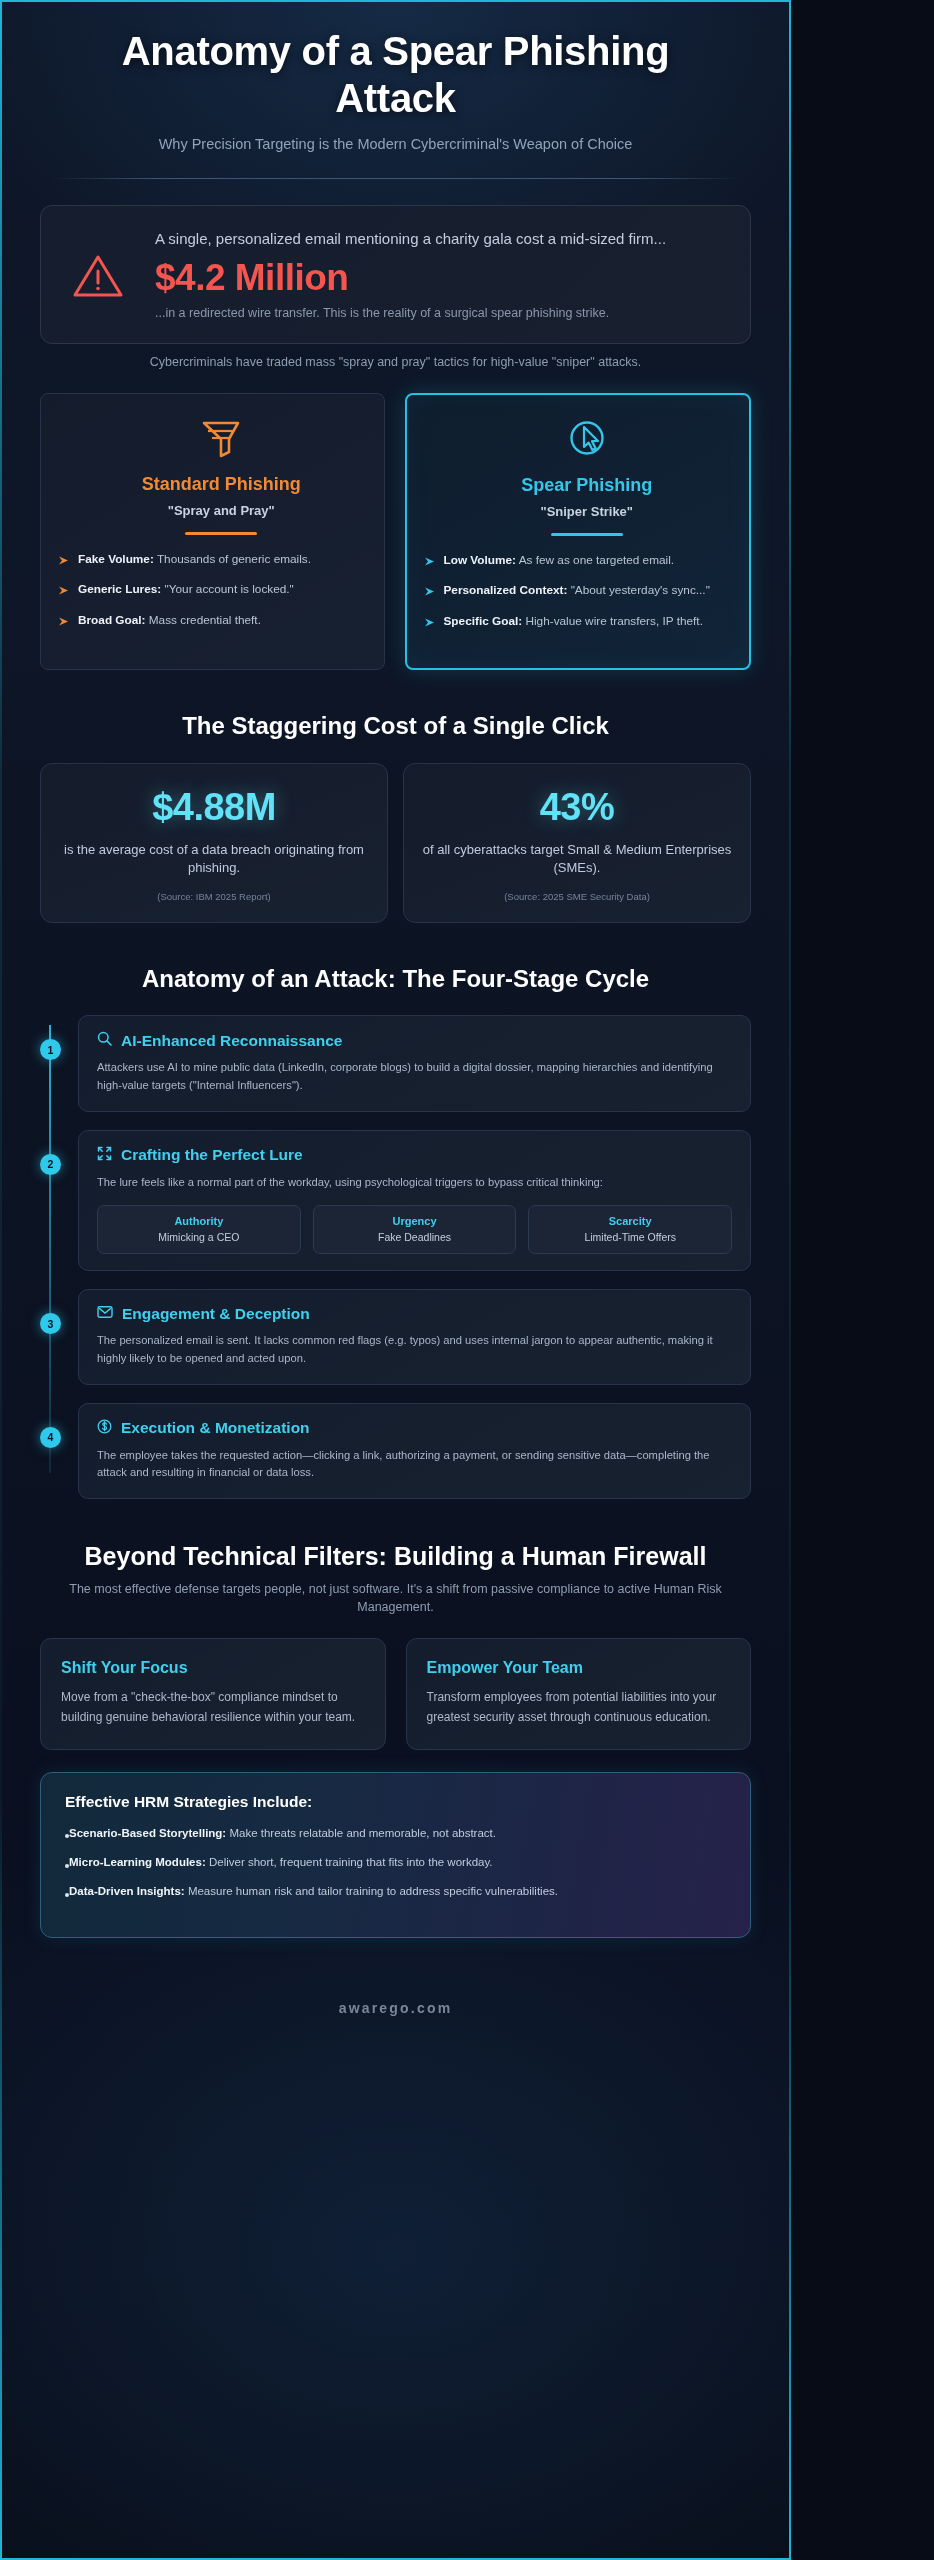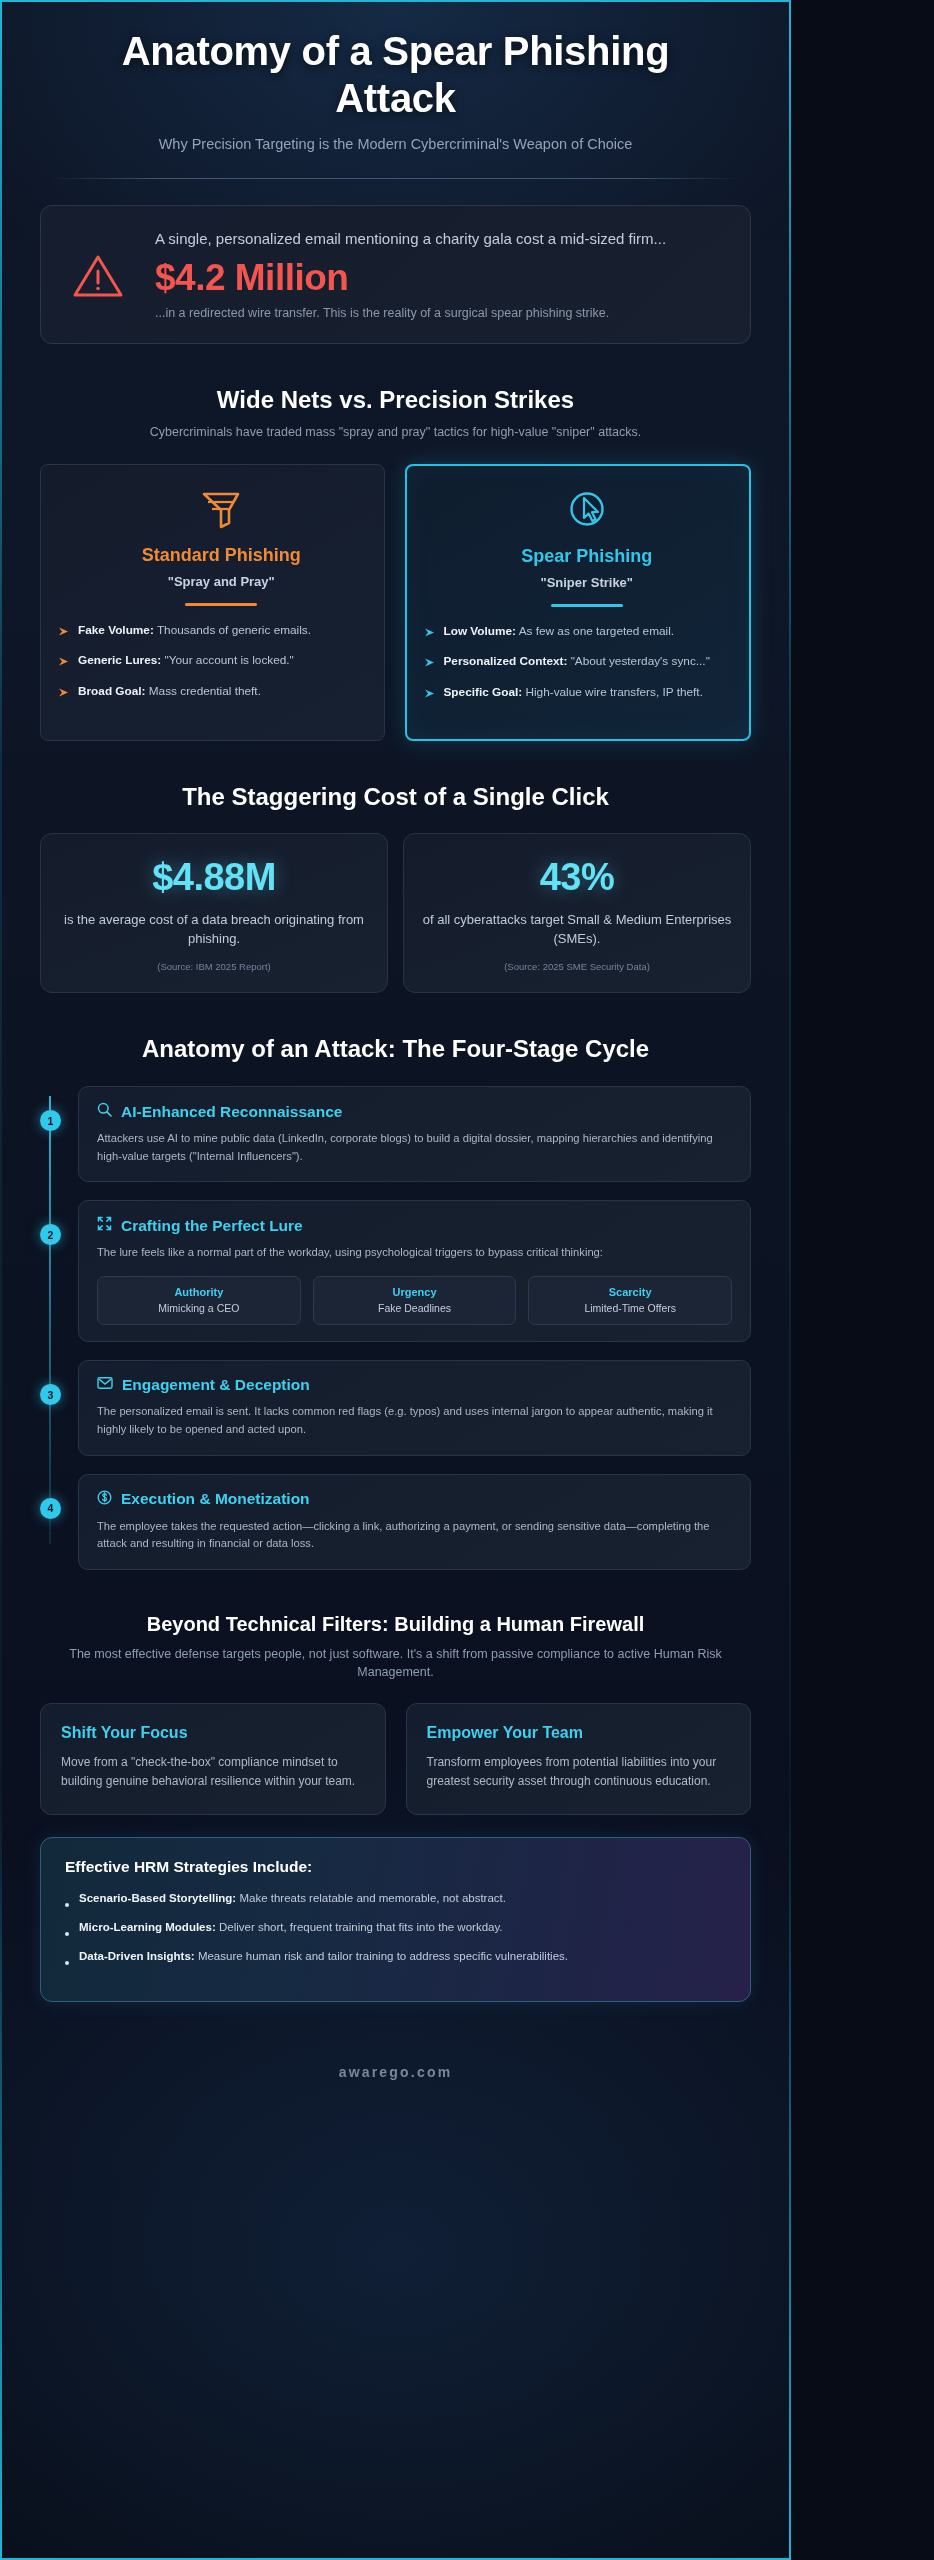--- a/index.html
+++ b/index.html
@@ -86,21 +86,21 @@
 
   
   .sec-title {
     text-align: center;
     font-size: 24px;
     font-weight: bold;
     color: #ffffff;
     margin-top: 42px;
     line-height: 1.2;
   }
-  .sec-title.wide { padding: 0 30px; font-size: 20px; }
+  .sec-title.wide { padding: 0 30px; font-size: 25px; }
   .sec-sub {
     text-align: center;
     font-size: 12.5px;
     color: #8e9db1;
     margin-top: 9px;
     line-height: 1.45;
     padding: 0 24px;
   }
 
   
@@ -207,21 +207,21 @@
     margin-top: 22px;
     border-radius: 12px;
     padding: 20px 24px 24px 24px;
     background: linear-gradient(100deg, #12293b 0%, #162a42 35%, #1d2546 70%, #26214a 100%);
     border: 1px solid #2f5f7d;
     box-shadow: 0 0 18px rgba(40,140,180,0.15);
   }
   .hrm-title { font-size: 15.5px; font-weight: bold; color: #ffffff; }
   .hrm-list { margin-top: 14px; }
   .hrm-li {
-    display: flex; gap: 10px; align-items: flex-end;
+    display: flex; align-items: center;
     font-size: 11.5px; color: #c0cbdb; line-height: 1.5; margin-bottom: 12px;
   }
   .hrm-dot {
     flex: 0 0 auto; width: 4px; height: 4px; border-radius: 50%;
     background: #dbe4ef; margin-top: 6px;
   }
   .hrm-li b { color: #f0f5fa; }
 
   
   .footer {
@@ -255,21 +255,20 @@
           <circle cx="27" cy="36.5" r="1.8" fill="#f4564f"></circle>
         </svg>
       </div>
       <div class="hero-body">
         <div class="hero-lead">A single, personalized email mentioning a charity gala cost a mid-sized firm...</div>
         <div class="hero-amount">$4.2 Million</div>
         <div class="hero-tail">...in a redirected wire transfer. This is the reality of a surgical spear phishing strike.</div>
       </div>
     </div>
 
-    <div class="sec-title">Wide Nets vs. Precision Strikes</div>
     <div class="sec-sub">Cybercriminals have traded mass "spray and pray" tactics for high-value "sniper" attacks.</div>
 
     <div class="compare">
 
       <div class="ccard">
         <div class="ccard-icon">
           <svg width="44" height="40" viewBox="0 0 44 40" fill="none">
             <path d="M5 5 H39 L30 21 V34 L22 38 V21 Z" stroke="#f08a35" stroke-width="2.6" stroke-linejoin="round" fill="none"></path>
             <line x1="9" y1="13" x2="35" y2="13" stroke="#f08a35" stroke-width="2.2"></line>
             <line x1="13" y1="20" x2="31" y2="20" stroke="#f08a35" stroke-width="2.2"></line>

